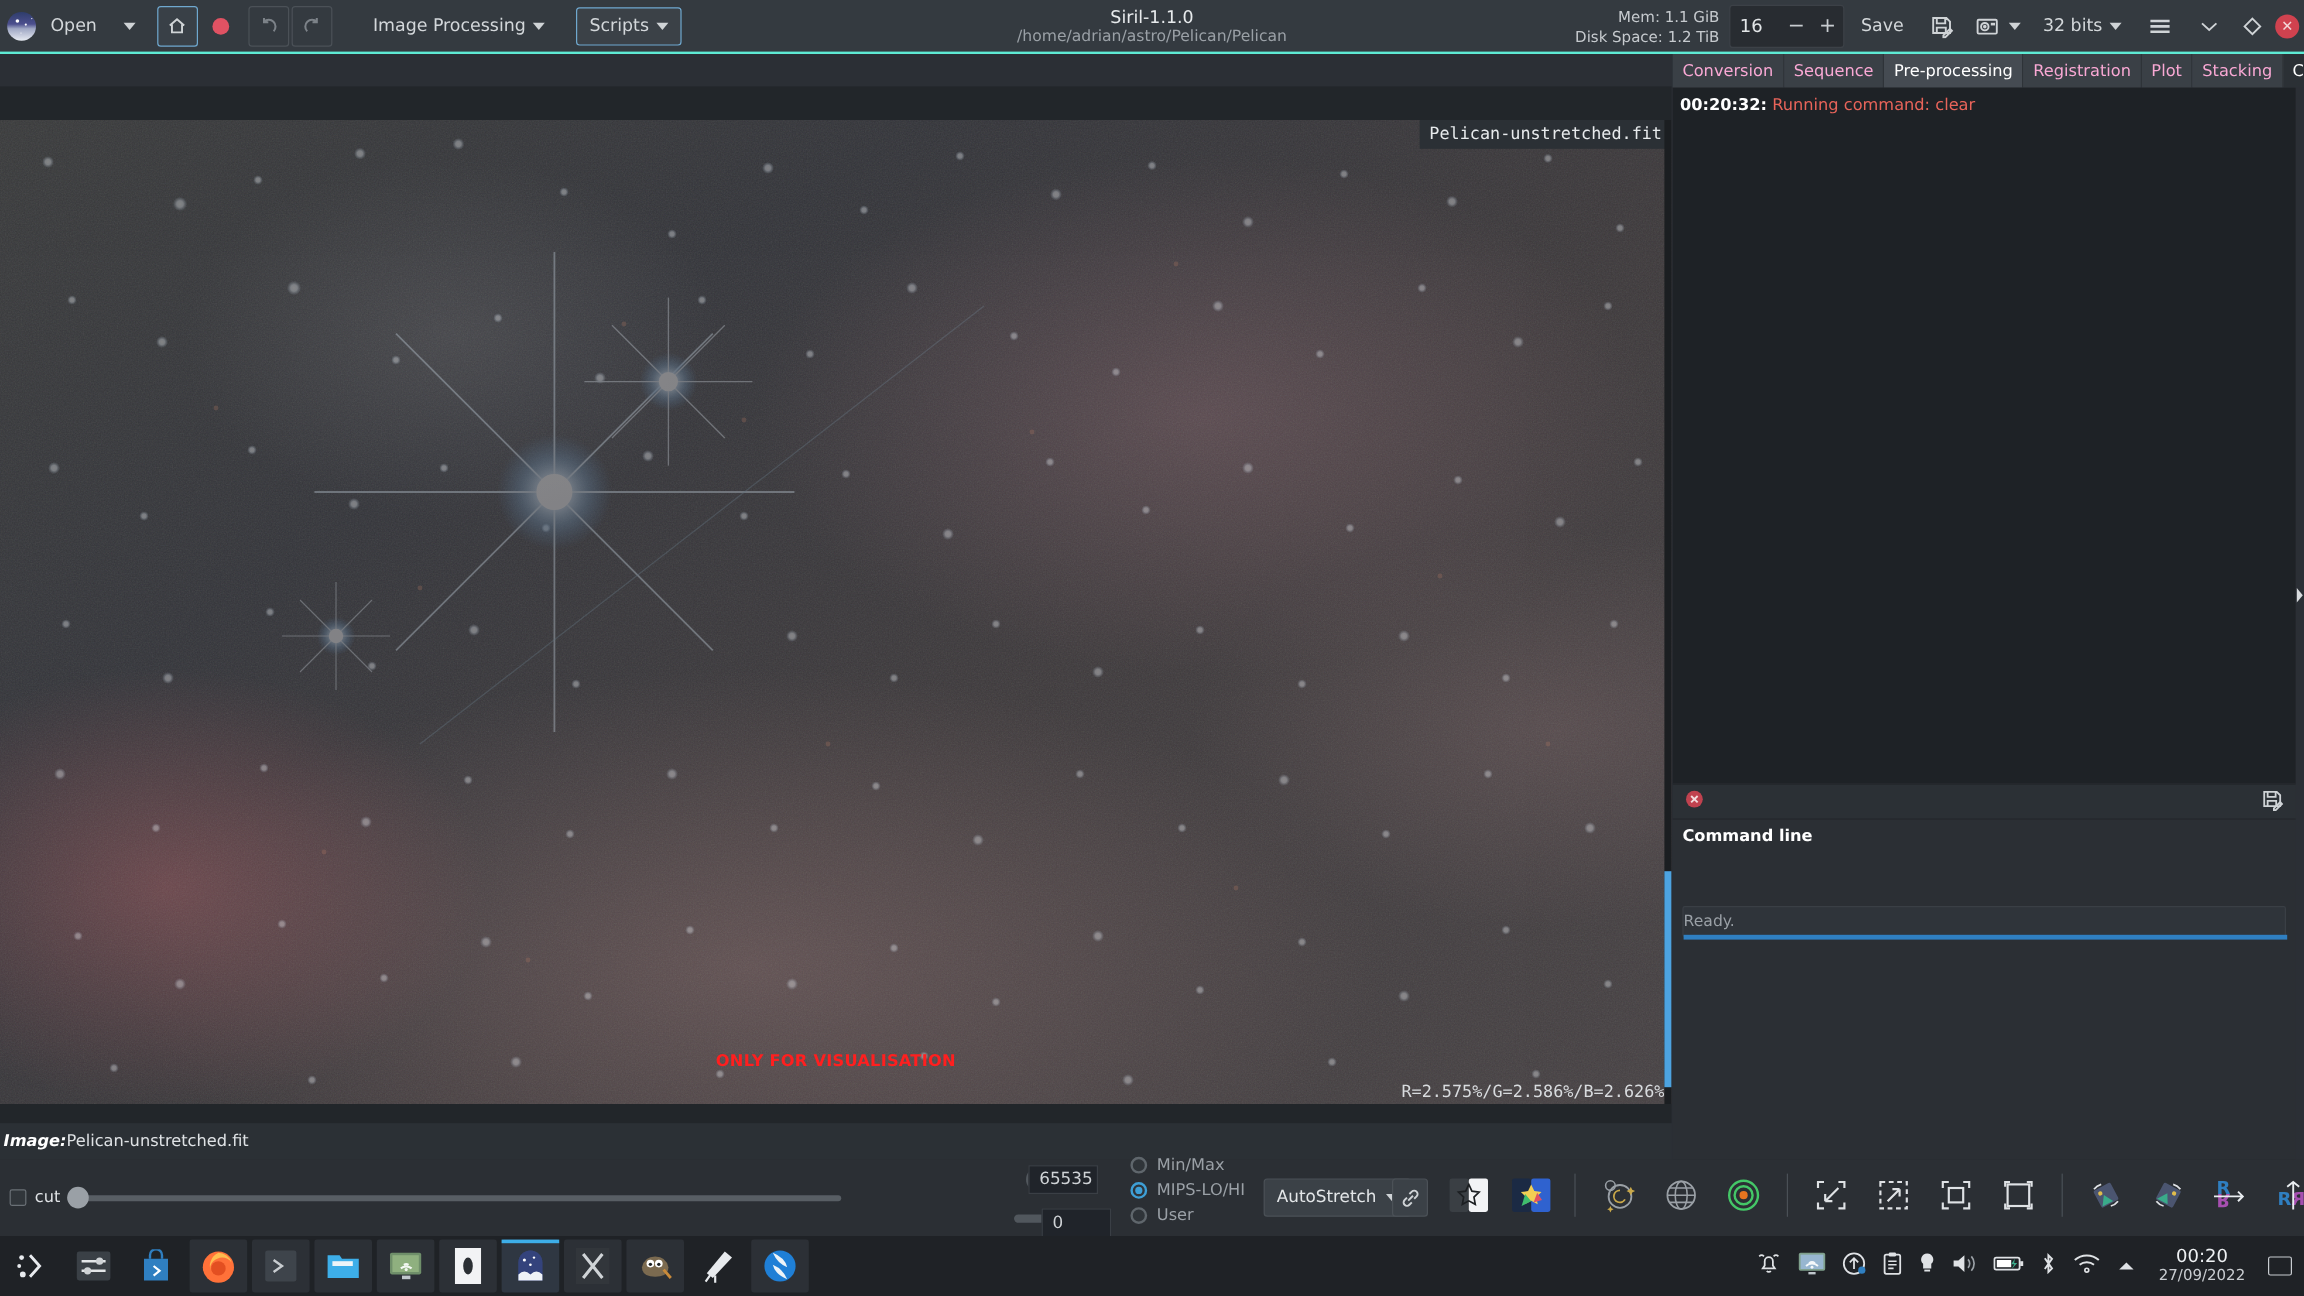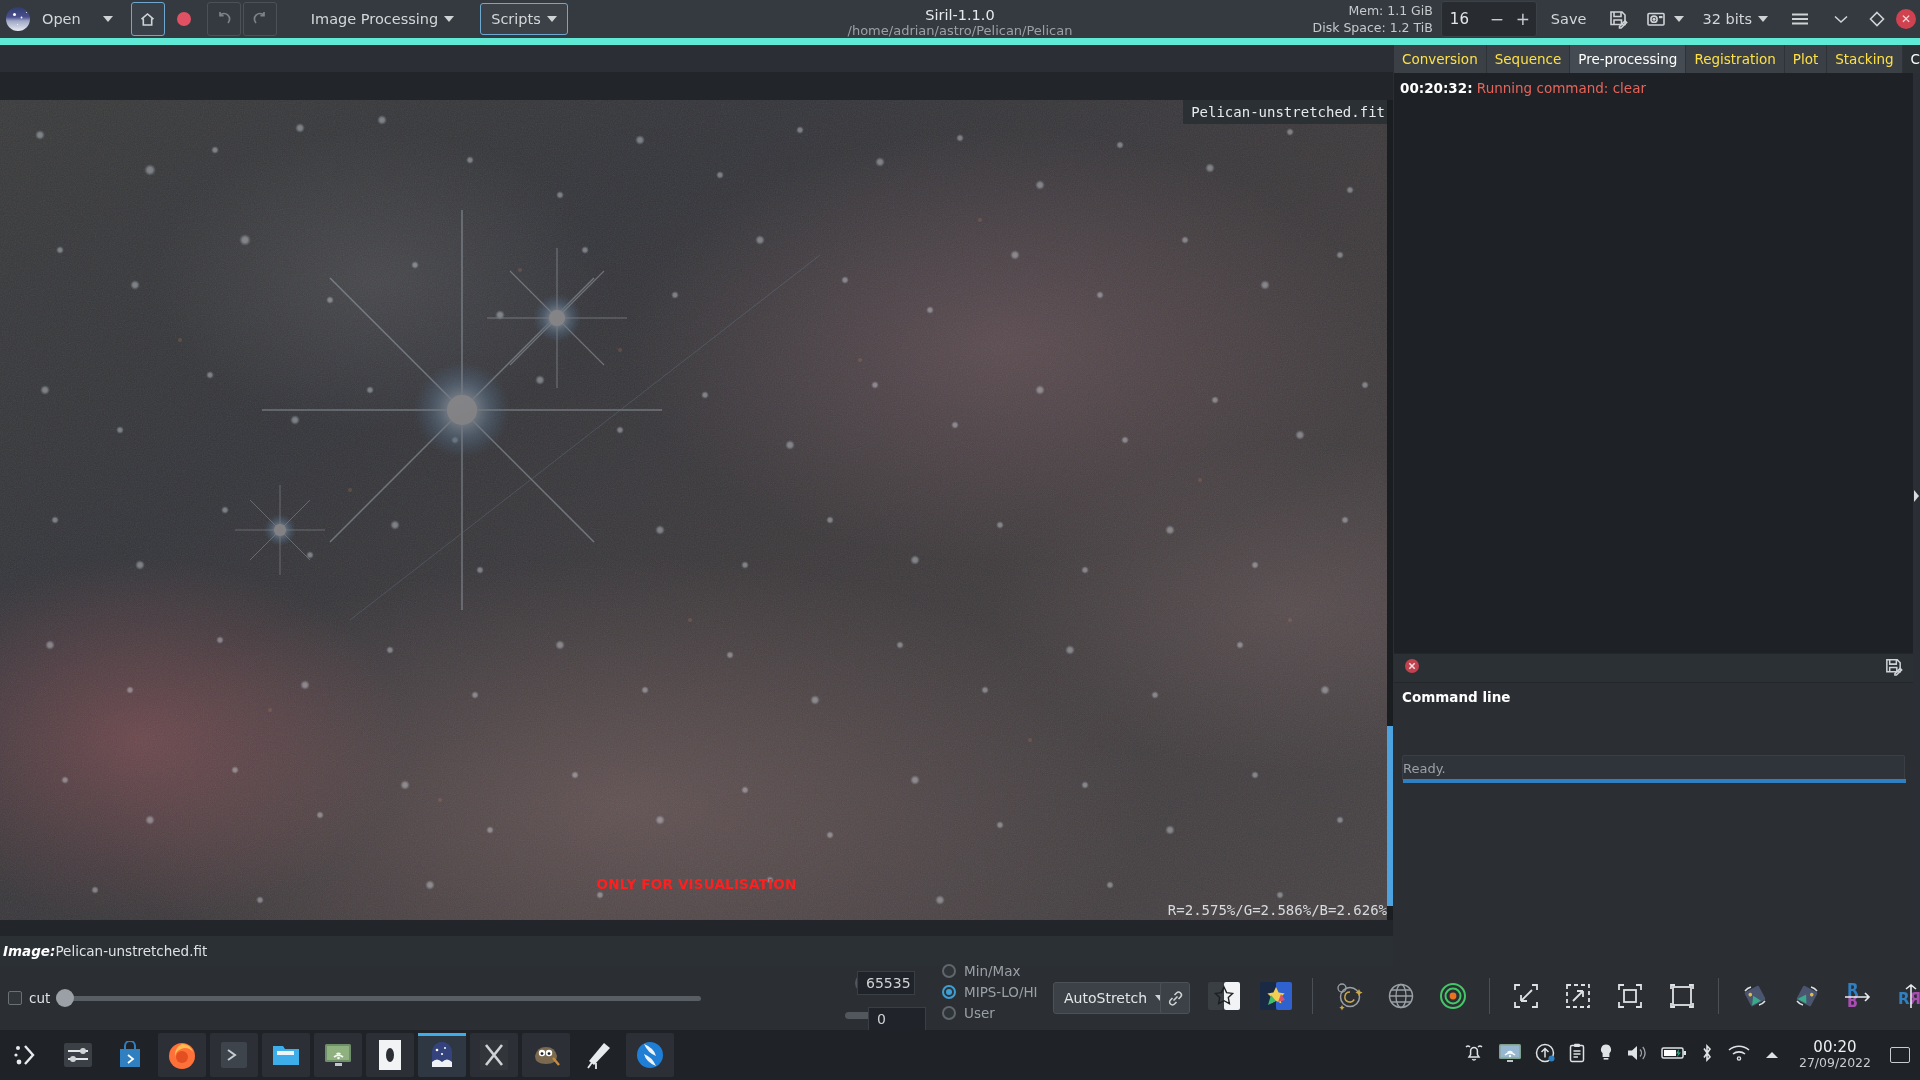--- a/index.html
+++ b/index.html
@@ -10,21 +10,21 @@
     overflow: hidden;
     color: #d3d7da;
   }
   #app { position: relative; width: 1920px; height: 1080px; }
 
   
   .header {
     position: absolute; top: 0; left: 0; width: 1920px; height: 45px;
     background: #343a40;
     display: flex; align-items: center;
-    border-bottom: 7px solid #5eead4;
+    border-bottom: 2px solid #5eead4;
     justify-content: flex-end;
   }
   .hl { display: flex; align-items: center; gap: 2px; padding-left: 6px; }
   .applogo {
     width: 24px; height: 24px; border-radius: 50%;
     background: linear-gradient(180deg,#2e3d6b 0%,#4c4f8e 42%,#9fa7c4 58%,#e7ebf2 100%);
     position: relative; overflow: hidden; flex: none;
   }
   .applogo::after{
     content:""; position:absolute; width:3px;height:3px;border-radius:50%;
@@ -159,21 +159,21 @@
   .tico { width: 42px; height: 42px; display: flex; align-items: center; justify-content: center; }
   .vsep { width: 1px; height: 36px; background: #4a5056; margin: 0 5px; }
 
   
   .rpanel {
     position: absolute; top: 45px; left: 1394px; width: 519px; height: 921px;
     background: #2b2f34;
   }
   .rtabs { display: flex; height: 28px; align-items: stretch; background: #3a4046; }
   .rtab {
-    padding: 0 8px; display: flex; align-items: center; font-size: 13.5px; color: #fde047;
+    padding: 0 8px; display: flex; align-items: center; font-size: 13.5px; color: #f9a8d4;
     background: #3a4046; border-right: 1px solid #2e3338; white-space: nowrap;
   }
   .rtab.active { background: #2b3035; color: #ffffff; }
   .rtab.sel { background: #454b52; color: #ffffff; }
   .console {
     position: absolute; top: 28px; left: 0; width: 519px; height: 580px;
     background: #1e2226; padding: 6px 6px 0 6px; overflow: hidden;
   }
   .logline { font-size: 13.5px; line-height: 18px; font-family: "DejaVu Sans", sans-serif; }
   .logtime { color: #ffffff; font-weight: bold; }

